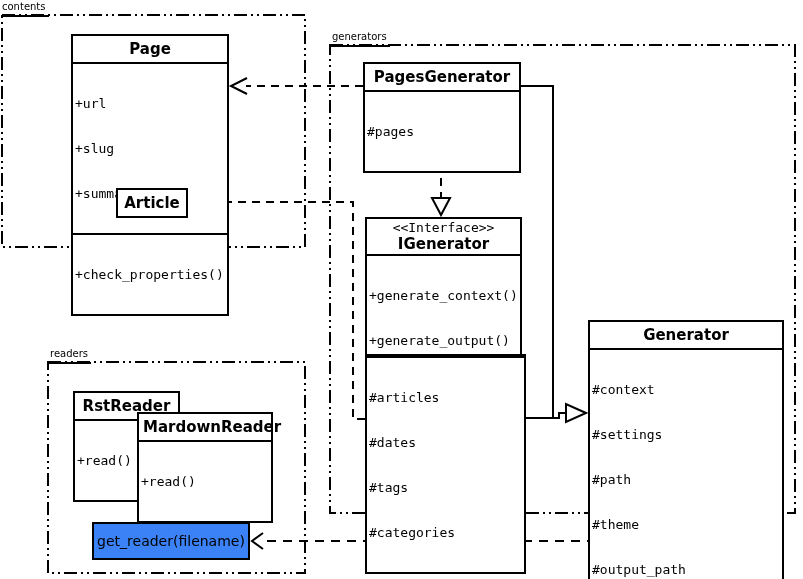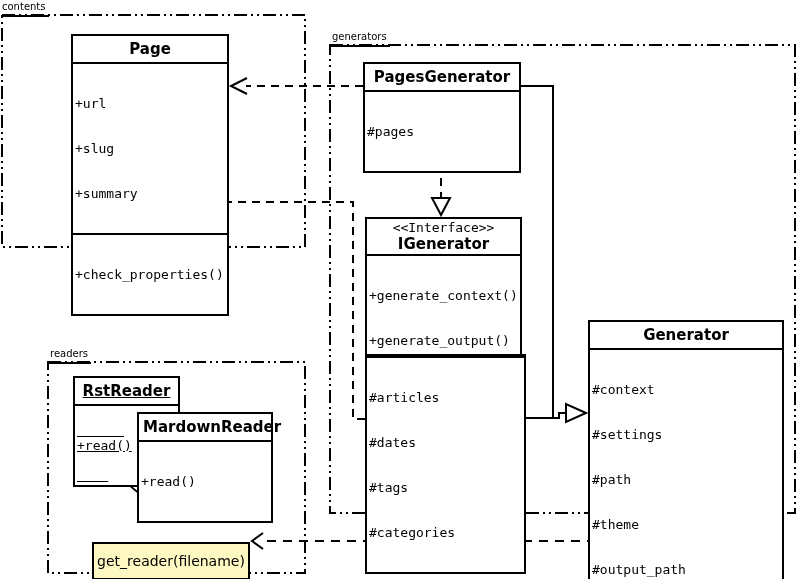--- a/index.html
+++ b/index.html
@@ -7,22 +7,22 @@
          font-family:"DejaVu Sans","Liberation Sans",sans-serif;color:#000;}
   .wires{position:absolute;left:0;top:0;}
   .pkg-label{position:absolute;font-size:10px;line-height:16px;height:16px;
              border-bottom:2px solid #000;padding:0 3px 0 1px;background:transparent;}
   .uml-class{position:absolute;background:#fff;border:2px solid #000;box-sizing:border-box;}
   .uml-title{font-weight:bold;font-size:15px;line-height:18px;text-align:center;padding:4px 4px;}
   .uml-stereo{font-family:"DejaVu Sans Mono","Liberation Mono",monospace;font-weight:normal;
               font-size:13px;line-height:15px;text-align:center;}
   .uml-section{border-top:2px solid #000;font-family:"DejaVu Sans Mono","Liberation Mono",monospace;
                font-size:13px;line-height:15px;padding:2px 2px;white-space:pre;}
-  .fn-box{position:absolute;background:#fef9c3;border:2px solid #000;box-sizing:border-box;
-          display:flex;align-items:center;justify-content:center;font-size:14px;margin-top:20px;}
+  .fn-box{position:absolute;background:#3b82f6;border:2px solid #000;box-sizing:border-box;
+          display:flex;align-items:center;justify-content:center;font-size:14px;}
 </style>
 </head>
 <body>
 
 <div class="stage">
 
   <svg class="wires" width="803" height="579" viewBox="0 0 803 579">
     
     <rect x="2" y="15" width="303" height="232" fill="none" stroke="#000" stroke-width="2" stroke-dasharray="13 4 2 4 2 4"></rect>
     <rect x="330" y="45" width="465" height="468" fill="none" stroke="#000" stroke-width="2" stroke-dasharray="13 4 2 4 2 4"></rect>
@@ -76,20 +76,23 @@
     <div class="uml-section">
       <div>+url</div>
       <div>+slug</div>
       <div>+summary</div>
     </div>
     <div class="uml-section">
       <div>+check_properties()</div>
     </div>
   </div>
 
+  <div class="uml-class" style="left:116px;top:188px;width:72px;">
+    <div class="uml-title">Article</div>
+  </div>
 
   <div class="uml-class" style="left:363px;top:62px;width:158px;">
     <div class="uml-title">PagesGenerator</div>
     <div class="uml-section">
       <div>#pages</div>
     </div>
   </div>
 
   <div class="uml-class" style="left:365px;top:217px;width:157px;">
     <div class="uml-title" style="padding:1px 2px;">
@@ -118,21 +121,21 @@
       <div>#context</div>
       <div>#settings</div>
       <div>#path</div>
       <div>#theme</div>
       <div>#output_path</div>
       
     </div>
 
   </div>
 
-  <div class="uml-class" style="left:73px;top:376px;width:107px;text-decoration:underline;">
+  <div class="uml-class" style="left:73px;top:391px;width:107px;">
     <div class="uml-title">RstReader</div>
     <div class="uml-section">
       <div>+read()</div>
     </div>
   </div>
 
   <div class="uml-class" style="left:137px;top:412px;width:136px;">
     <div class="uml-title">MardownReader</div>
     <div class="uml-section">
       <div>+read()</div>

